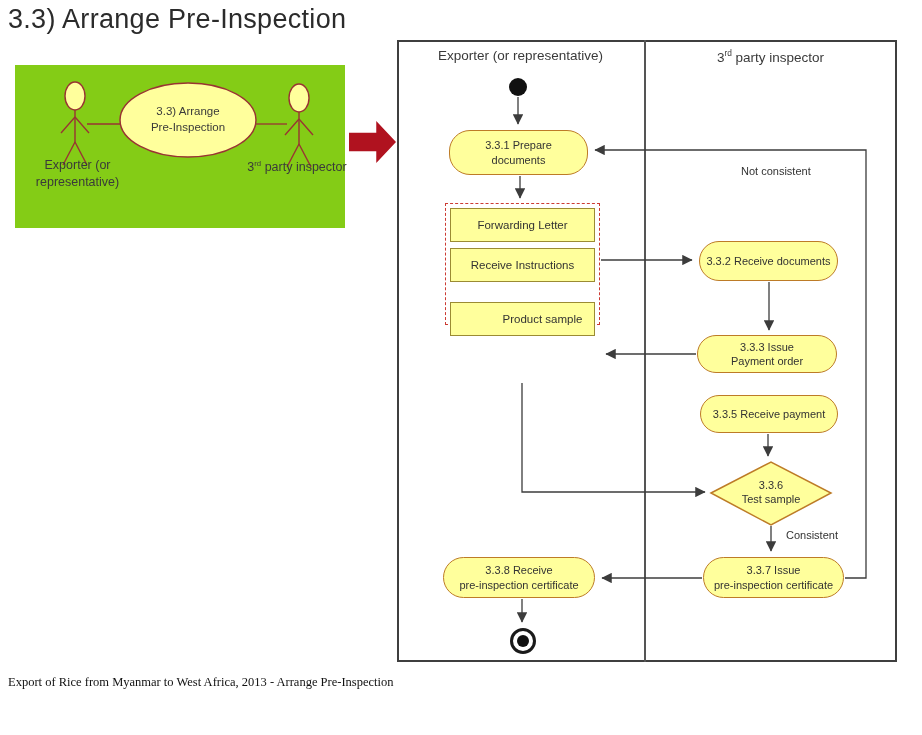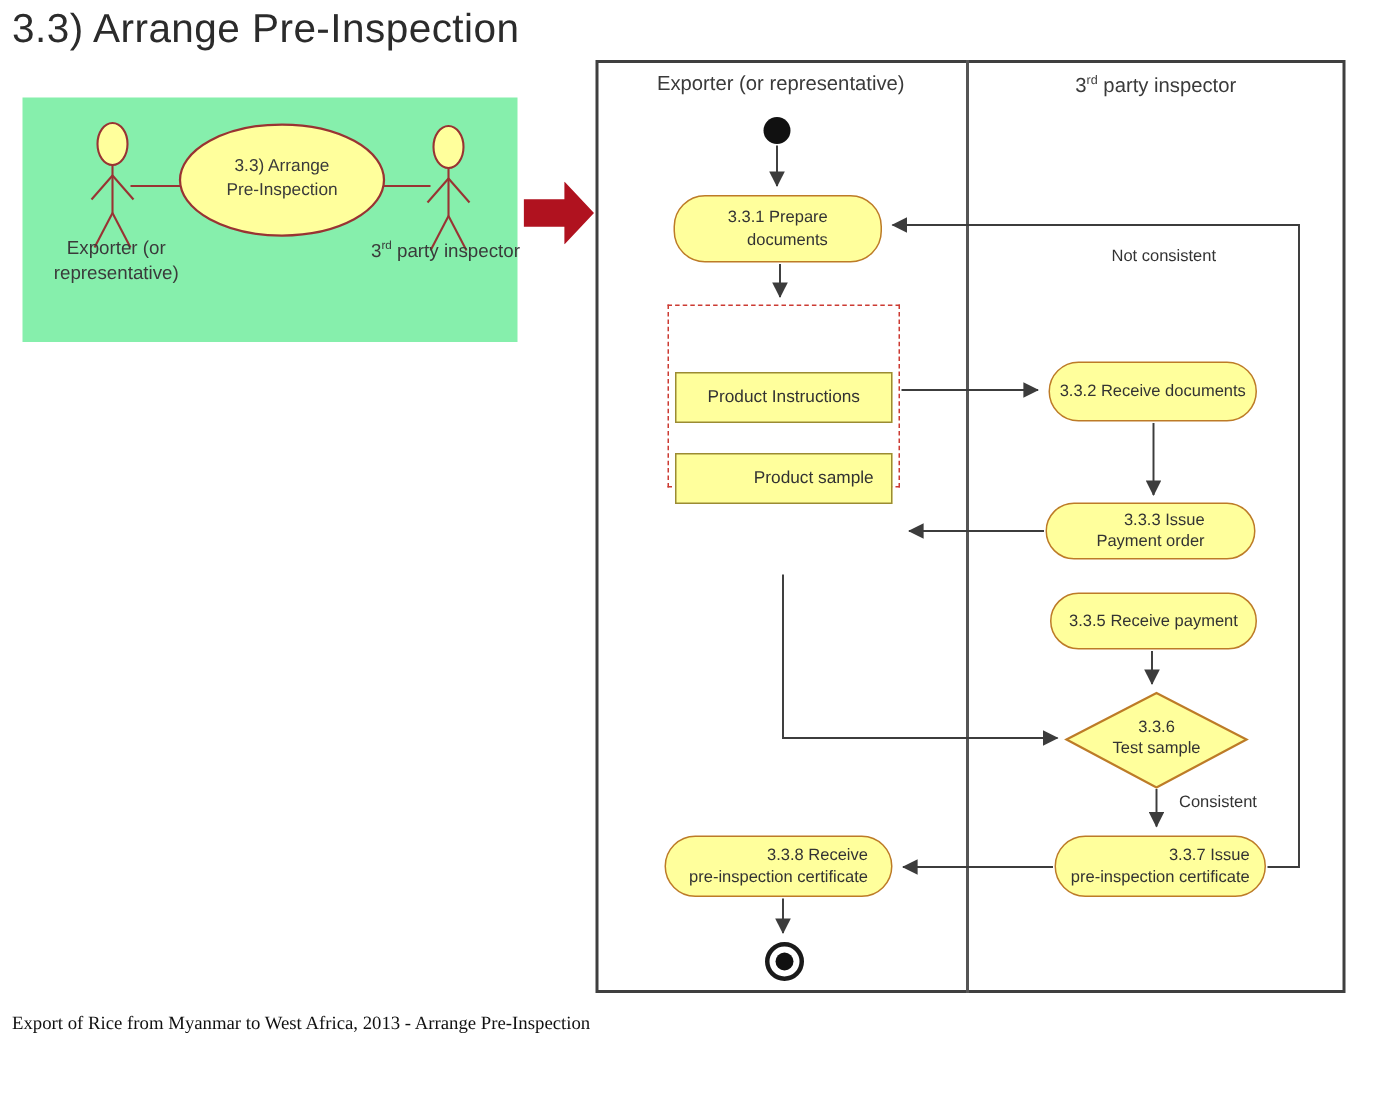--- a/index.html
+++ b/index.html
@@ -2,21 +2,21 @@
 <html><head>
 <meta charset="utf-8">
 <style>
   html,body{margin:0;padding:0;background:#fff;}
   .page{position:relative;width:922px;height:735px;background:#fff;overflow:hidden;
         font-family:"Liberation Sans",sans-serif;color:#333;}
   .title{position:absolute;left:8px;top:4px;font-size:27px;font-weight:400;
          color:#2b2b2b;letter-spacing:.3px;white-space:nowrap;}
 
   
-  .uc-panel{position:absolute;left:15px;top:65px;width:330px;height:163px;background:#86efac;}
+  .uc-panel{position:absolute;left:15px;top:65px;width:330px;height:163px;background:#84cc16;}
   .uc-svg{position:absolute;left:0;top:0;}
   .uc-ellipse-label{position:absolute;left:112px;top:38px;width:122px;text-align:center;
          font-size:11.5px;line-height:1.4;white-space:pre-line;color:#3a3a3a;}
   .uc-actor-label{position:absolute;text-align:center;font-size:12.5px;line-height:1.35;
          white-space:pre-line;color:#3a3a3a;}
   .uc-actor-label.left{left:5px;top:92px;width:115px;}
   .uc-actor-label.right{left:228px;top:94px;width:108px;white-space:nowrap;}
   sup{font-size:.62em;}
 
   
@@ -27,21 +27,21 @@
   .lanes{position:absolute;left:397px;top:40px;width:500px;height:622px;
          border:2px solid #3f3f3f;box-sizing:border-box;}
   .lane-divider{position:absolute;left:644px;top:40px;width:2px;height:622px;background:#555;}
   .lane-header{position:absolute;top:48px;text-align:center;font-size:13.5px;color:#3a3a3a;white-space:nowrap;}
   .lane-header.left{left:397px;width:247px;}
   .lane-header.right{left:644px;width:253px;}
 
   .overlay{position:absolute;left:0;top:0;pointer-events:none;}
 
   .node{position:absolute;background:#FFFF9C;border:1.4px solid #BD7B27;box-sizing:border-box;
-        display:flex;align-items:center;justify-content:center;text-align:right;
+        display:flex;align-items:center;justify-content:center;text-align:center;
         font-size:11px;line-height:1.3;white-space:pre-line;color:#333;}
   .rounded{border-radius:21px;}
   .n331{left:449px;top:130px;width:139px;height:45px;}
   .n332{left:699px;top:241px;width:139px;height:40px;border-radius:20px;}
   .n333{left:697px;top:335px;width:140px;height:38px;}
   .n334{left:447px;top:338px;width:153px;height:44px;}
   .n335{left:700px;top:395px;width:138px;height:38px;border-radius:19px;}
   .n337{left:703px;top:557px;width:141px;height:41px;}
   .n338{left:443px;top:557px;width:152px;height:41px;}
 
@@ -135,21 +135,22 @@
     </g>
     <polygon points="711,493 771,462 831,493 771,525" fill="#FFFF9C" stroke="#BD7B27" stroke-width="1.5"></polygon>
   </svg>
 
   <div class="initial-node"></div>
 
   <div class="node rounded n331">3.3.1 Prepare
 documents</div>
 
   <div class="doc-group"></div>
-  <div class="doc doc2">Product Instructions</div>
+  <div class="doc doc1">Forwarding Letter</div>
+  <div class="doc doc2">Receive Instructions</div>
   <div class="doc doc3">Product sample</div>
 
   <div class="node n332">3.3.2 Receive documents</div>
   <div class="node rounded n333">3.3.3 Issue
 Payment order</div>
   <div class="node n335">3.3.5 Receive payment</div>
 
   <div class="diamond-label">3.3.6
 Test sample</div>
 

